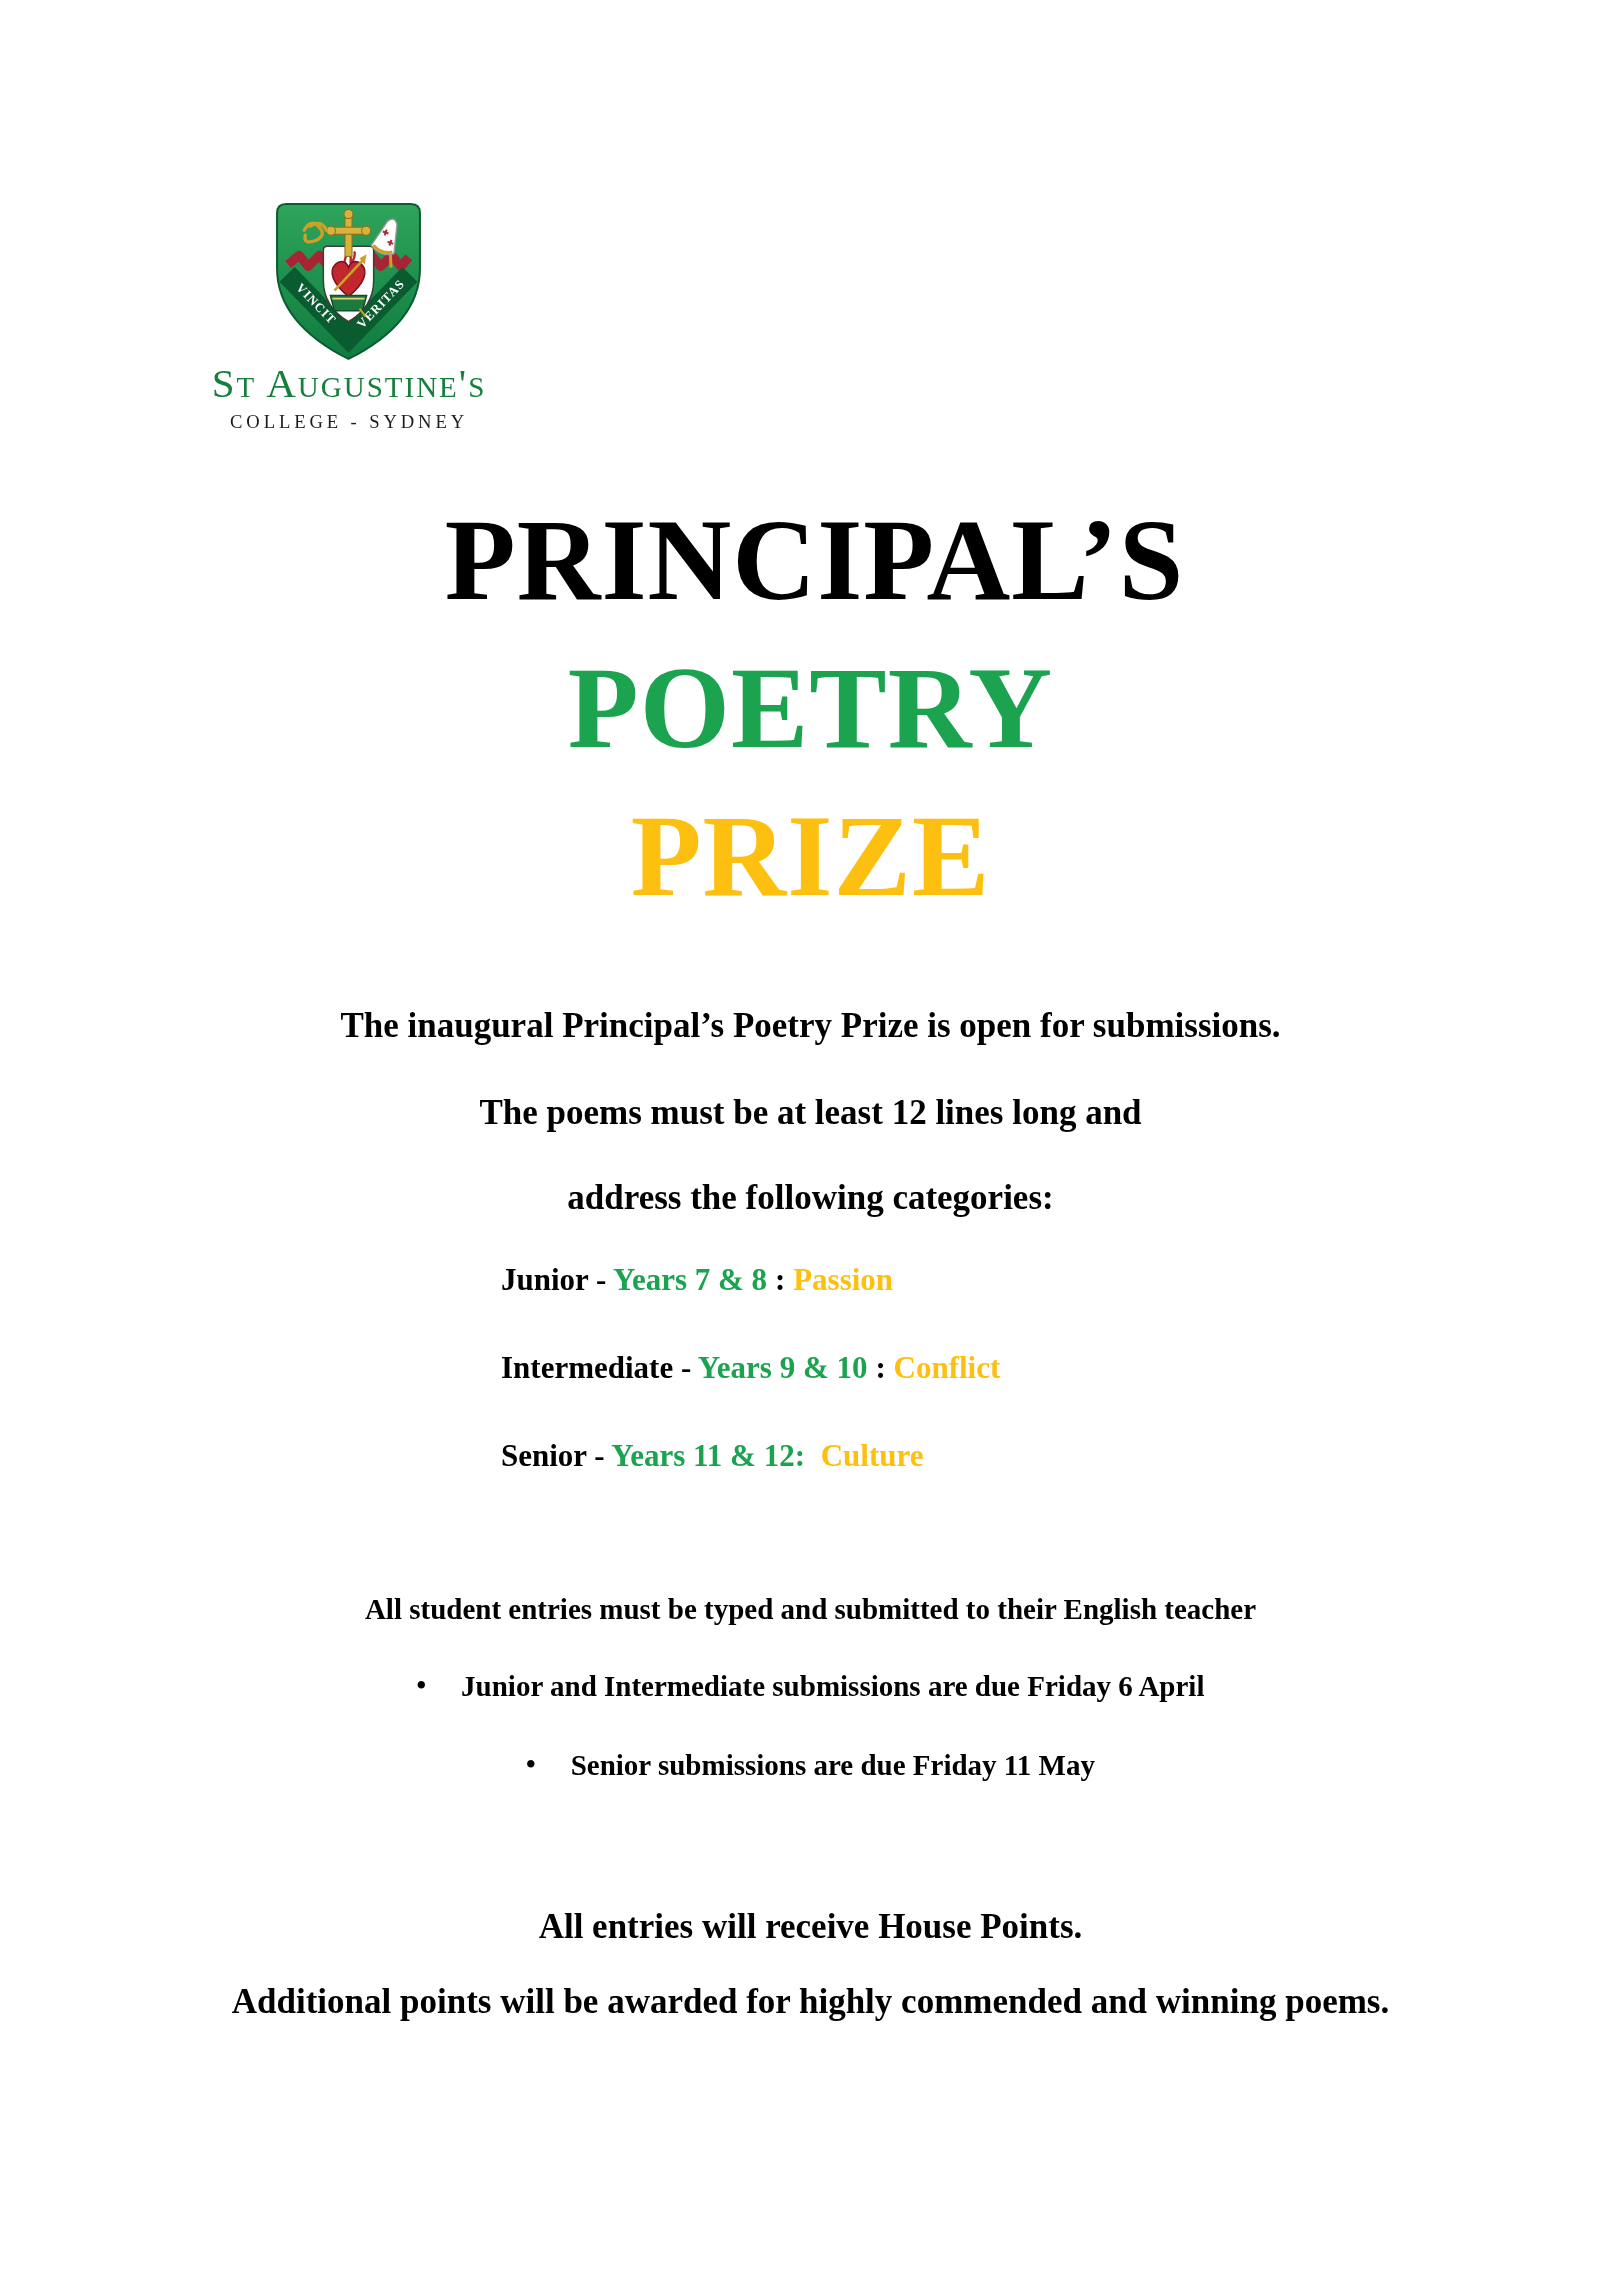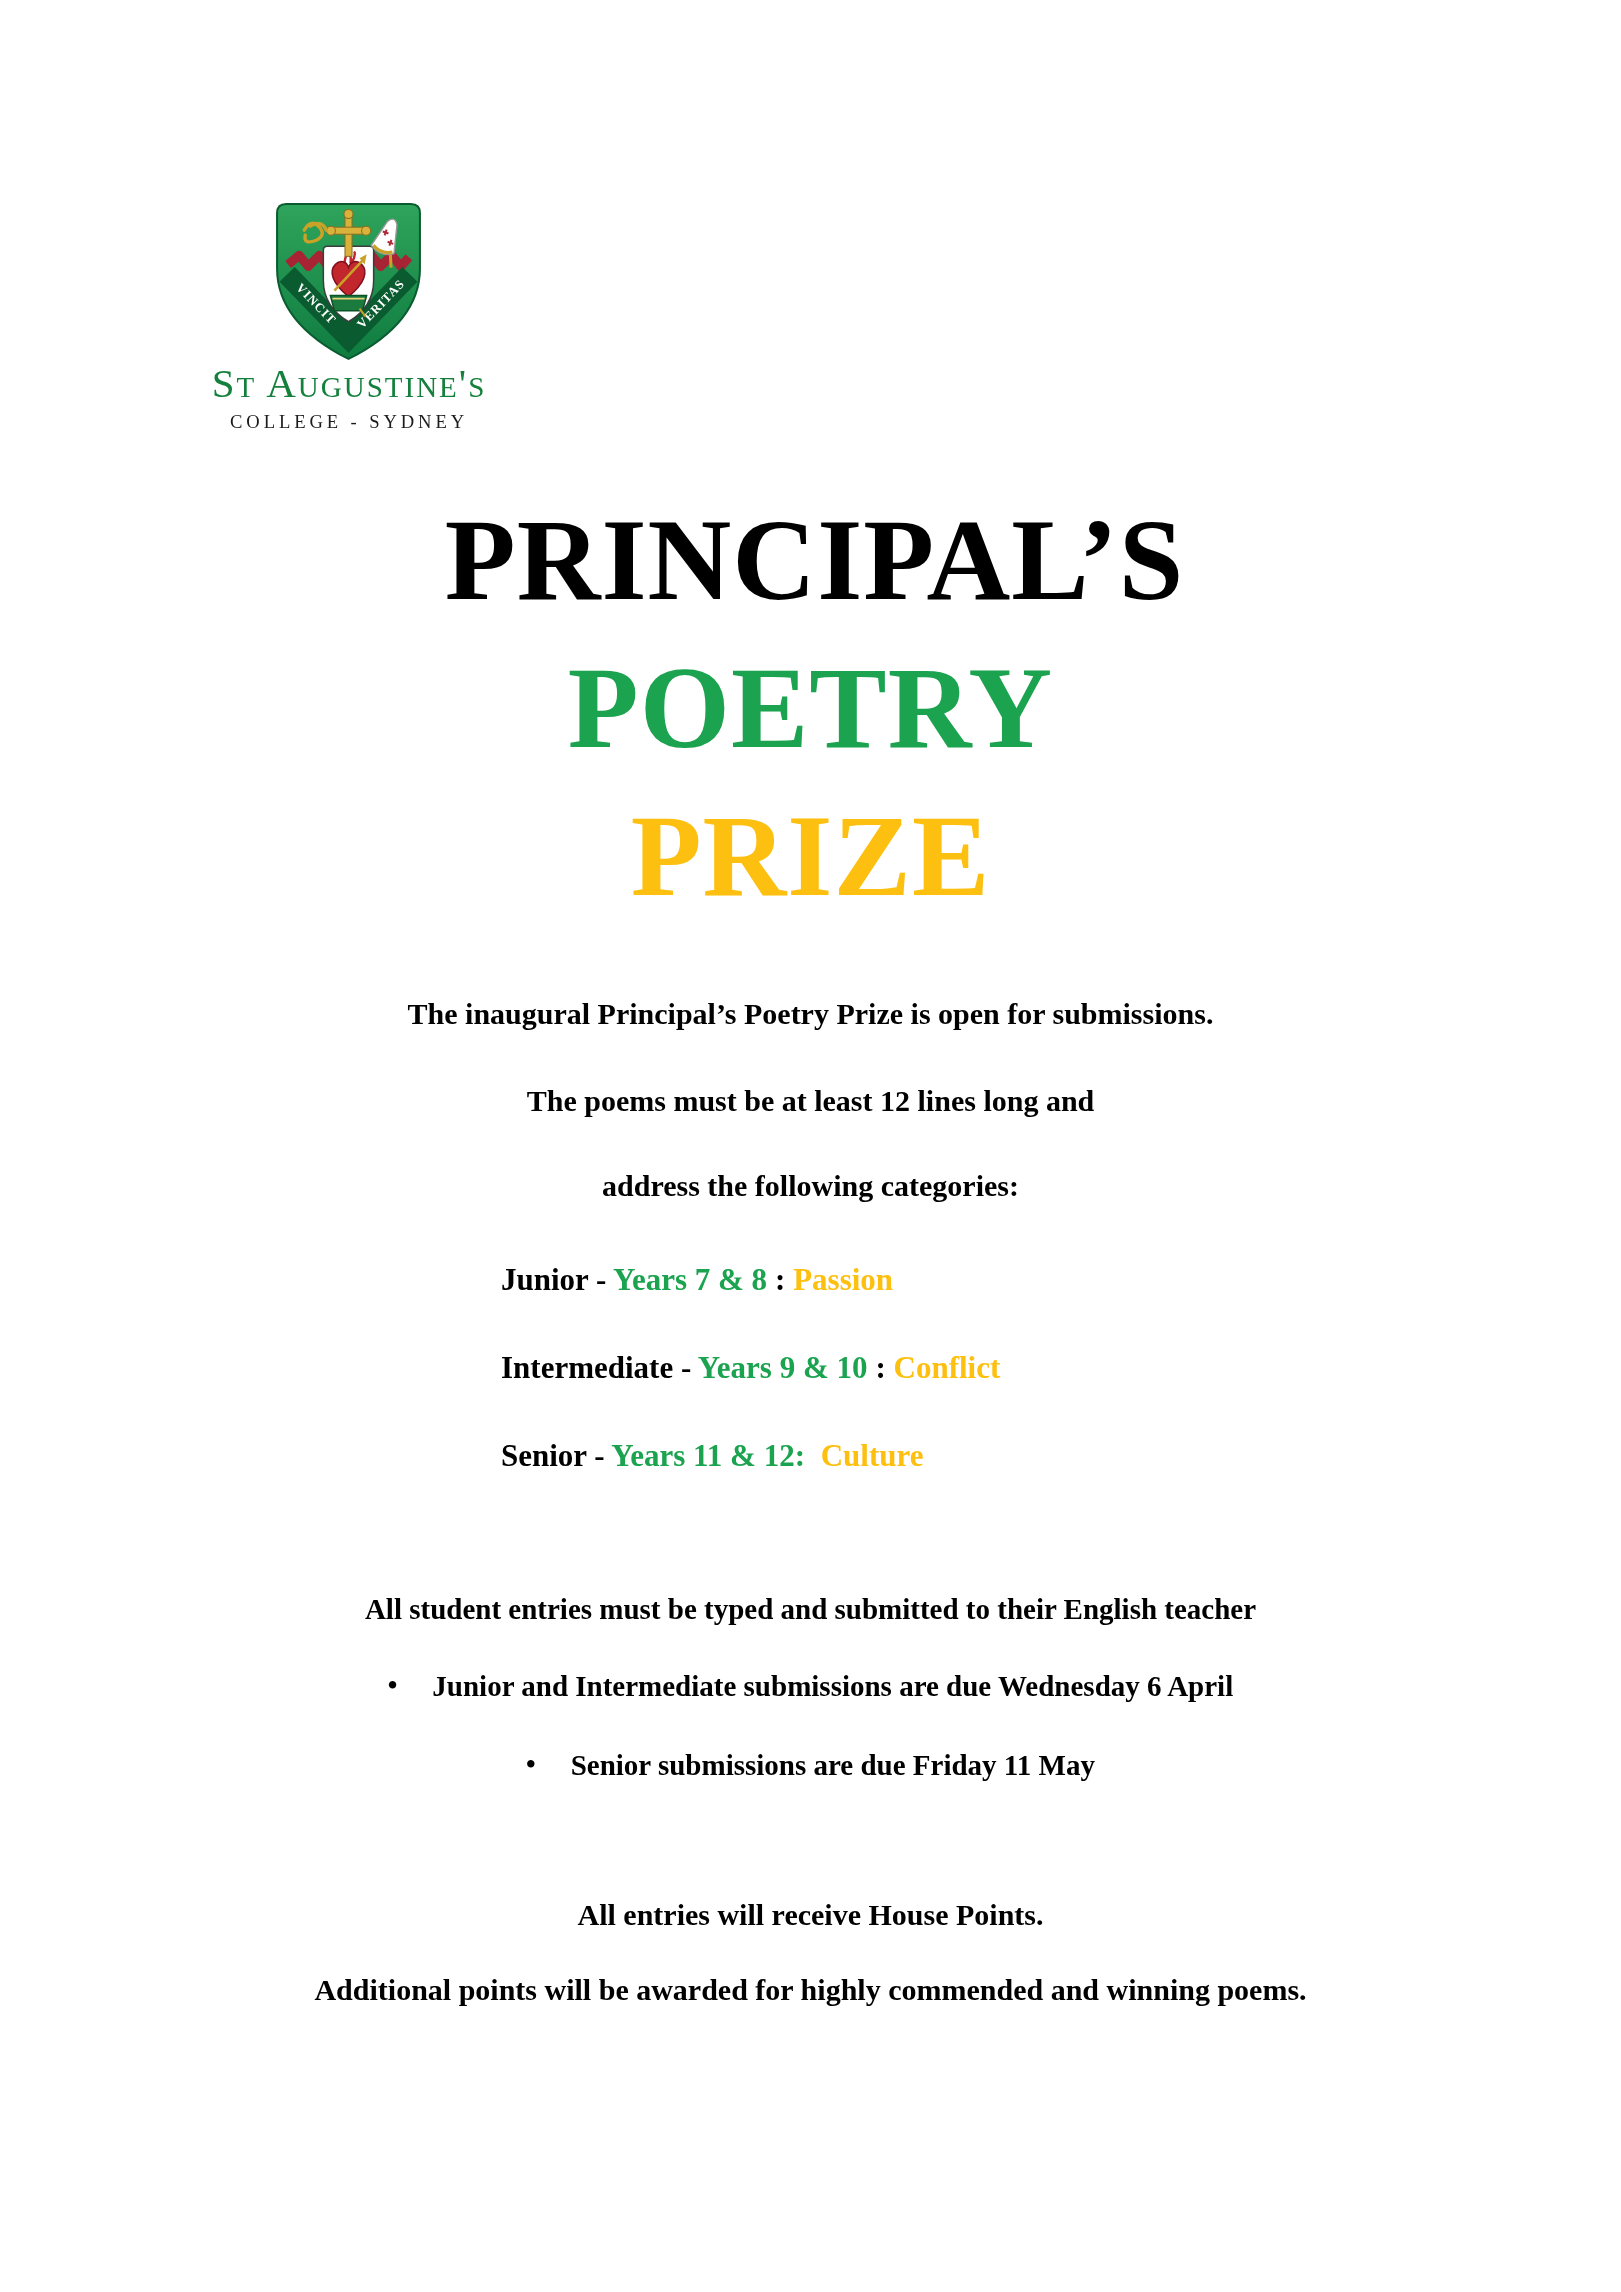--- a/index.html
+++ b/index.html
@@ -6,21 +6,21 @@
   html,body { margin:0; padding:0; background:#e8e8e8; }
   .page {
     position:relative; width:1621px; height:2293px; margin:0 auto;
     background:#ffffff; overflow:hidden;
     font-family:"Liberation Serif", serif; color:#000;
   }
   .line {
     position:absolute; left:0; width:100%; text-align:center;
     font-weight:bold; color:var(--black); line-height:43px;
   }
-  .body-text { font-size:30px; }
+  .body-text { font-size:35px;margin-top:12px; }
   .title-block {
     position:absolute; top:486px; left:0; width:100%; text-align:center;
     font-weight:bold; font-size:116px; line-height:148px; letter-spacing:1px;
   }
   .c-black  { color:var(--black);padding-left:8px; }
   .c-green  { color:var(--green); }
   .c-yellow { color:var(--yellow); }
   .school-name {
     position:absolute; top:361px; left:153px; width:392px; text-align:center;
     font-variant:small-caps; font-size:41px; line-height:45px; color:#15803d;
@@ -101,20 +101,20 @@
 
   <div class="line body-text" style="top:992px">The inaugural Principal’s Poetry Prize is open for submissions.</div>
   <div class="line body-text" style="top:1079px">The poems must be at least 12 lines long and</div>
   <div class="line body-text" style="top:1164px">address the following categories:</div>
 
   <div class="cat-line" style="top:1258px"><span class="c-black">Junior - </span><span class="c-green">Years 7 &amp; 8</span><span class="c-black">: </span><span class="c-yellow">Passion</span></div>
   <div class="cat-line" style="top:1346px"><span class="c-black">Intermediate - </span><span class="c-green">Years 9 &amp; 10</span><span class="c-black">: </span><span class="c-yellow">Conflict</span></div>
   <div class="cat-line" style="top:1434px"><span class="c-black">Senior - </span><span class="c-green">Years 11 &amp; 12: </span><span class="c-black"></span><span class="c-yellow">Culture</span></div>
 
   <div class="line" style="top:1588px; font-size:29px">All student entries must be typed and submitted to their English teacher</div>
-  <div class="line" style="top:1664px; font-size:29px"><span class="bullet-dot">•</span><span>Junior and Intermediate submissions are due Wednesday 6 April</span></div>
+  <div class="line" style="top:1664px; font-size:29px"><span class="bullet-dot">•</span><span>Junior and Intermediate submissions are due Friday 6 April</span></div>
   <div class="line" style="top:1743px; font-size:29px"><span class="bullet-dot">•</span><span>Senior submissions are due Friday 11 May</span></div>
 
   <div class="line body-text" style="top:1893px">All entries will receive House Points.</div>
   <div class="line body-text" style="top:1968px">Additional points will be awarded for highly commended and winning poems.</div>
 
 </div>
 
 
 </body></html>

